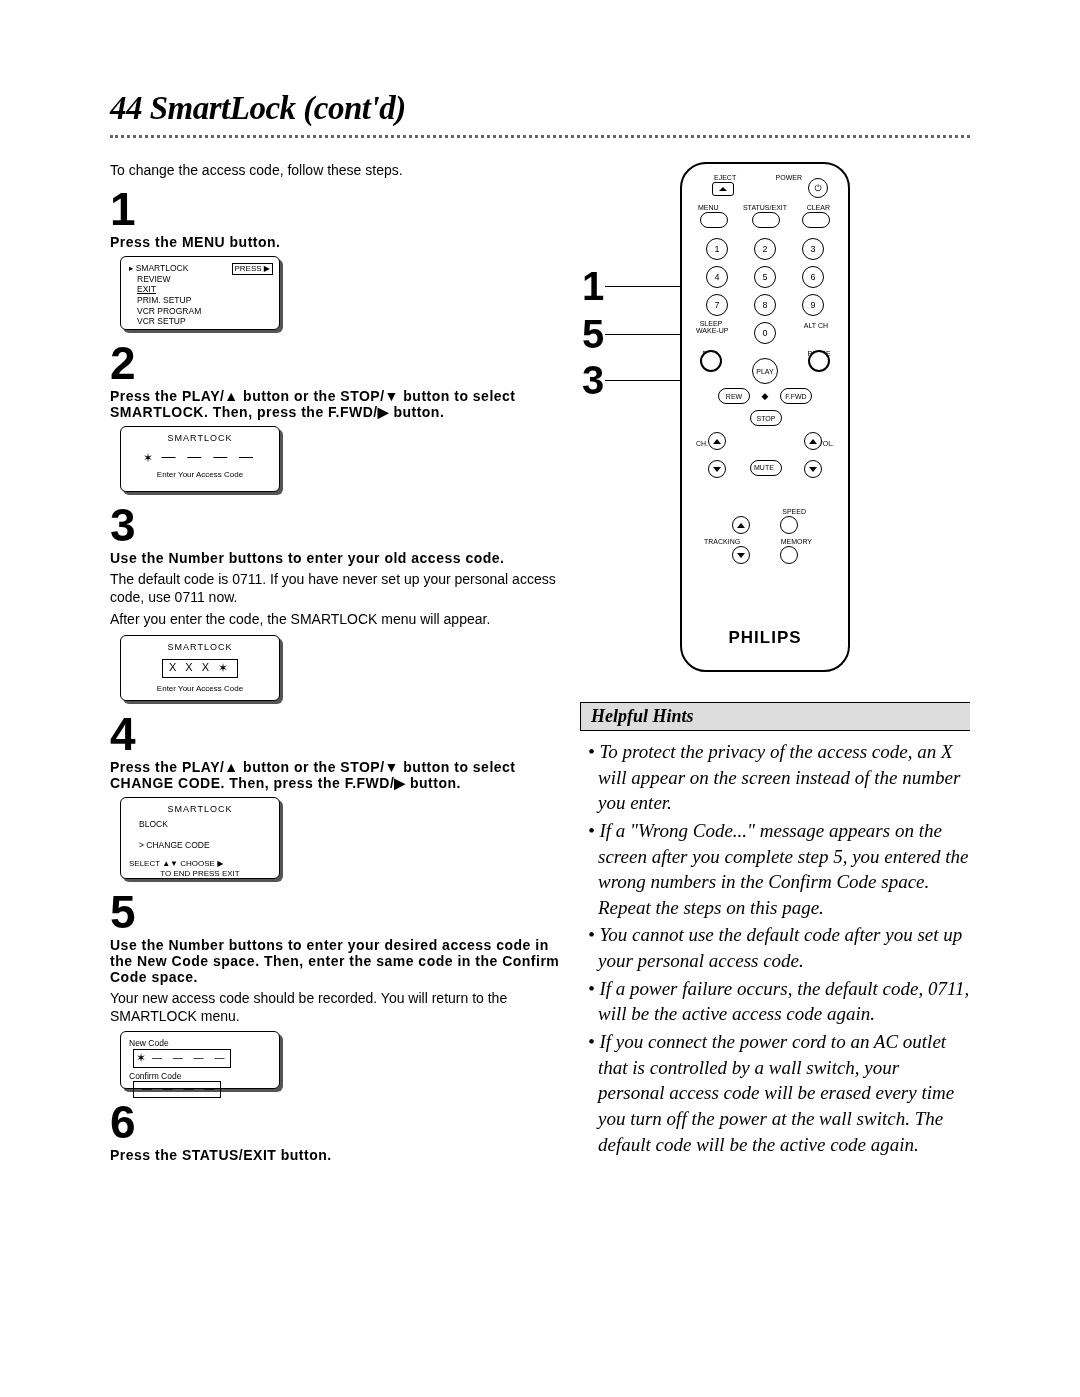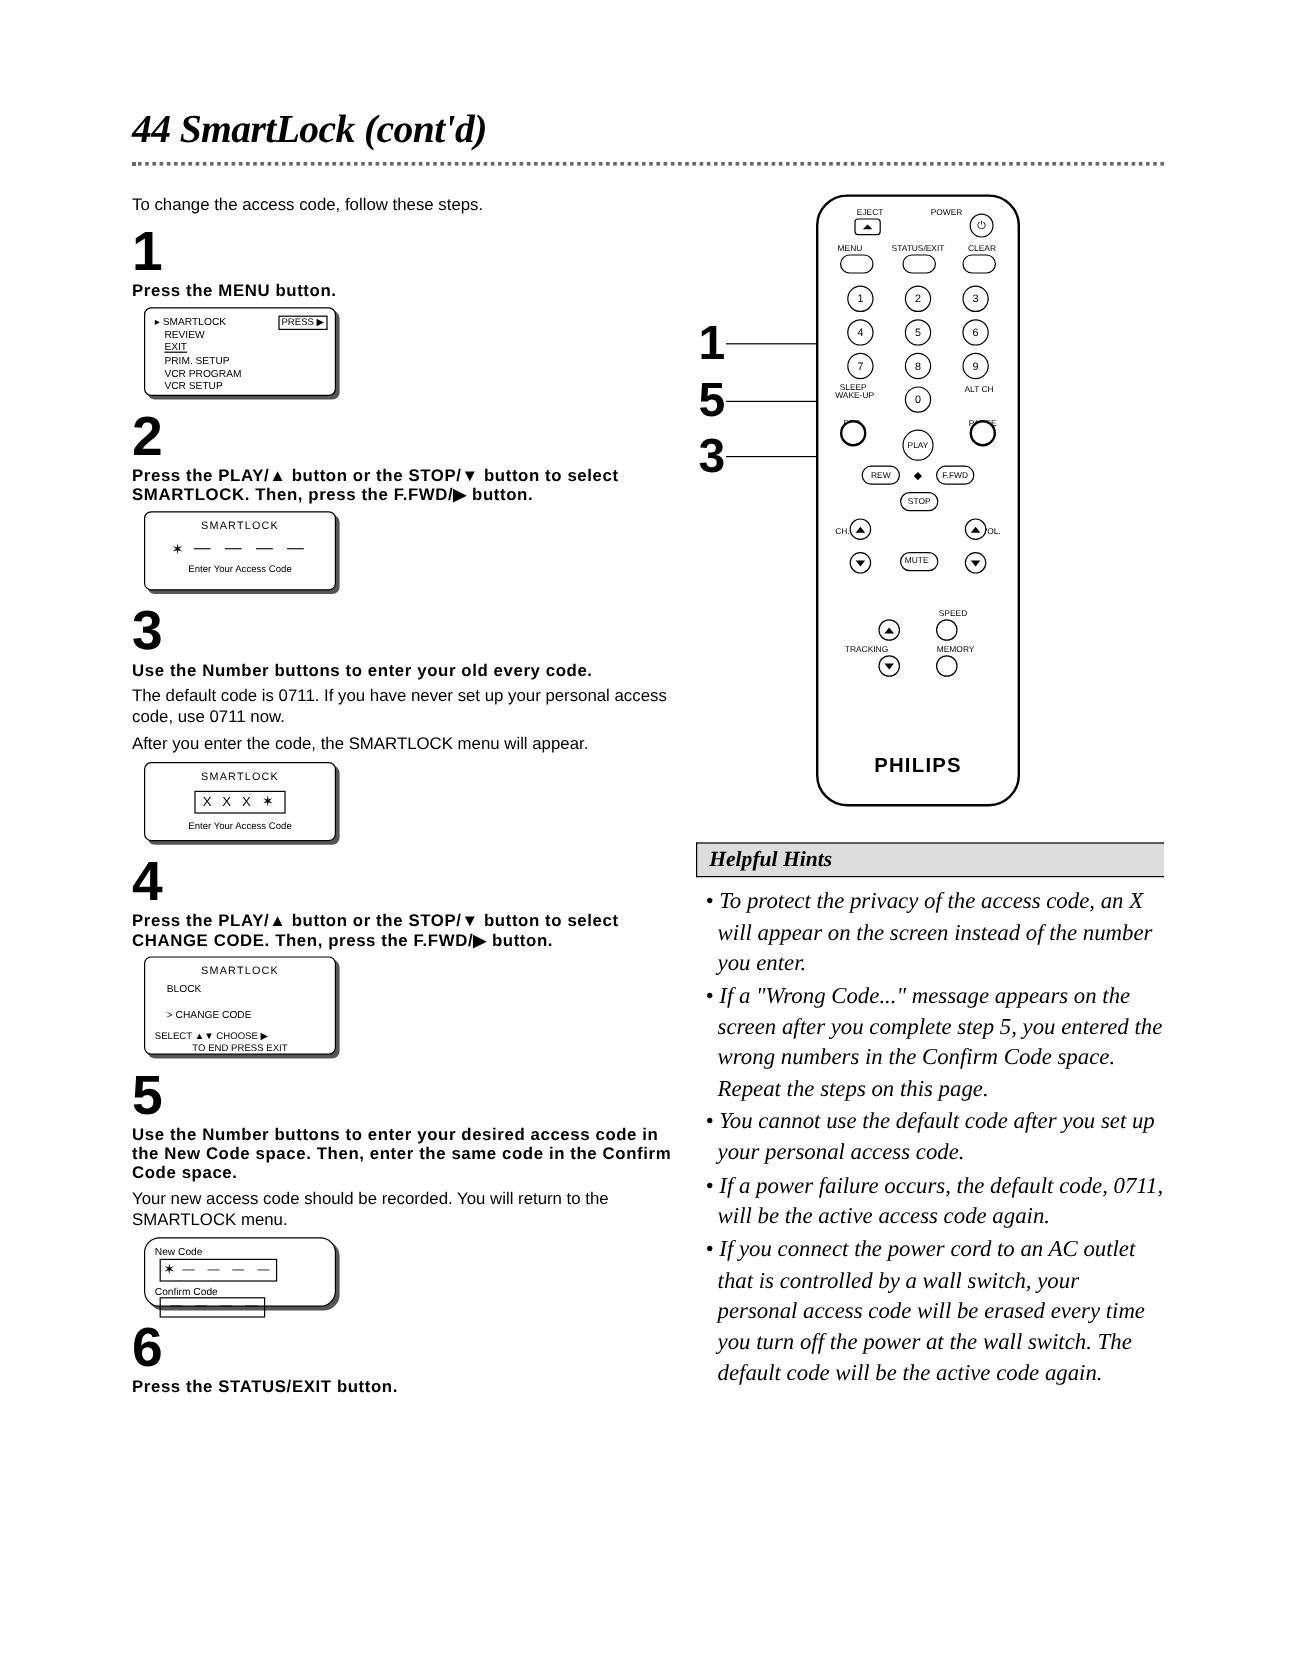--- a/index.html
+++ b/index.html
@@ -71,21 +71,21 @@
     <div class="screenbox" style="height:66px;">
       <div class="sb-header">SMARTLOCK</div>
       <div style="text-align:center;margin:4px 0;">
         <span class="sunburst">✶</span>
         <span class="dash-row">— — — —</span>
       </div>
       <div style="text-align:center;font-size:8px;">Enter Your Access Code</div>
     </div>
 
     <div class="stepnum">3</div>
-    <p class="stepbold">Use the Number buttons to enter your old every code.</p>
+    <p class="stepbold">Use the Number buttons to enter your old access code.</p>
     <p class="stepbody">The default code is 0711. If you have never set up your personal access code, use 0711 now.</p>
     <p class="stepbody">After you enter the code, the SMARTLOCK menu will appear.</p>
     <div class="screenbox" style="height:66px;">
       <div class="sb-header">SMARTLOCK</div>
       <div style="text-align:center;margin:6px 0;">
         <span class="x-row"><span>X  X  X</span> <span class="sunburst">✶</span></span>
       </div>
       <div style="text-align:center;font-size:8px;">Enter Your Access Code</div>
     </div>
 
@@ -98,21 +98,21 @@
         <br>
         <div>&gt; CHANGE CODE</div>
       </div>
       <div style="font-size:8px;">SELECT ▲▼ CHOOSE ▶</div>
       <div style="font-size:8px;text-align:center;">TO END PRESS EXIT</div>
     </div>
 
     <div class="stepnum">5</div>
     <p class="stepbold">Use the Number buttons to enter your desired access code in the New Code space. Then, enter the same code in the Confirm Code space.</p>
     <p class="stepbody">Your new access code should be recorded. You will return to the SMARTLOCK menu.</p>
-    <div class="screenbox" style="height:58px;border-radius:13px;">
+    <div class="screenbox" style="height:58px;">
       <div>
         <span class="codelabel">New Code</span>
         <span class="codebox"><span class="sunburst">✶</span><span class="dash-row" style="font-size:10px;">— — — —</span></span>
       </div>
       <div style="margin-top:2px;">
         <span class="codelabel">Confirm Code</span>
         <span class="codebox"><span class="dash-row" style="font-size:10px;">— — — —</span></span>
       </div>
     </div>
 

